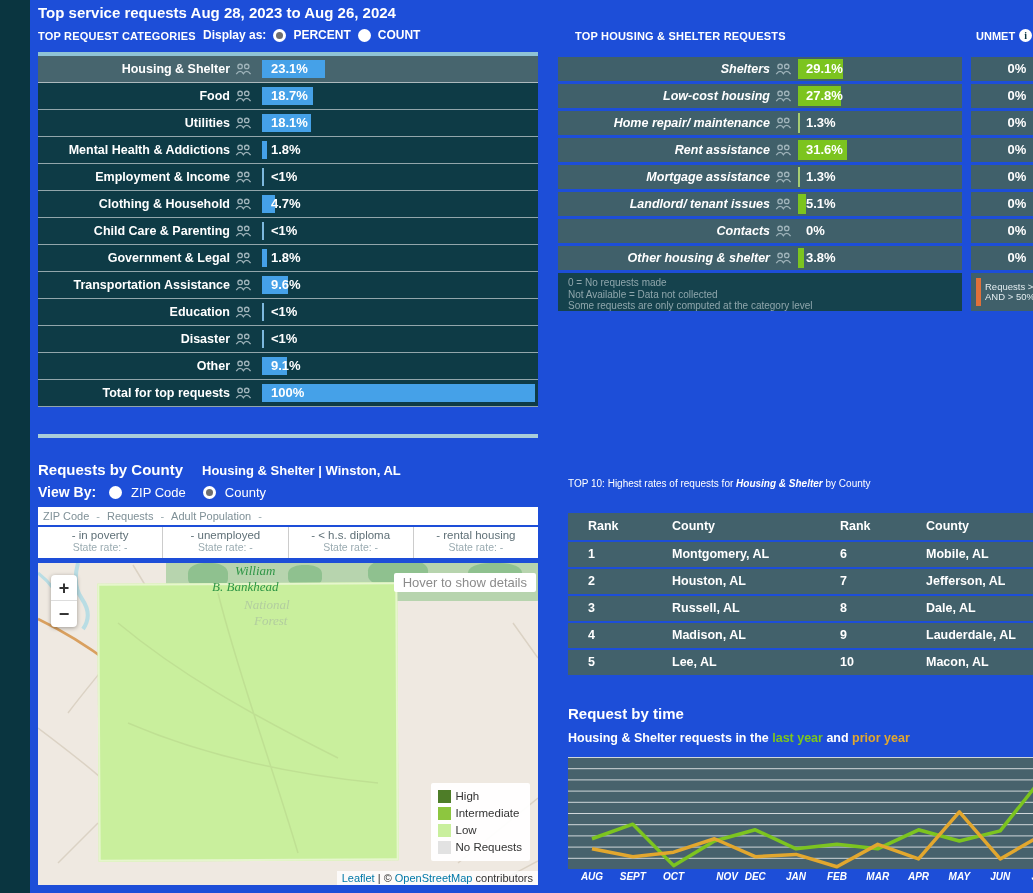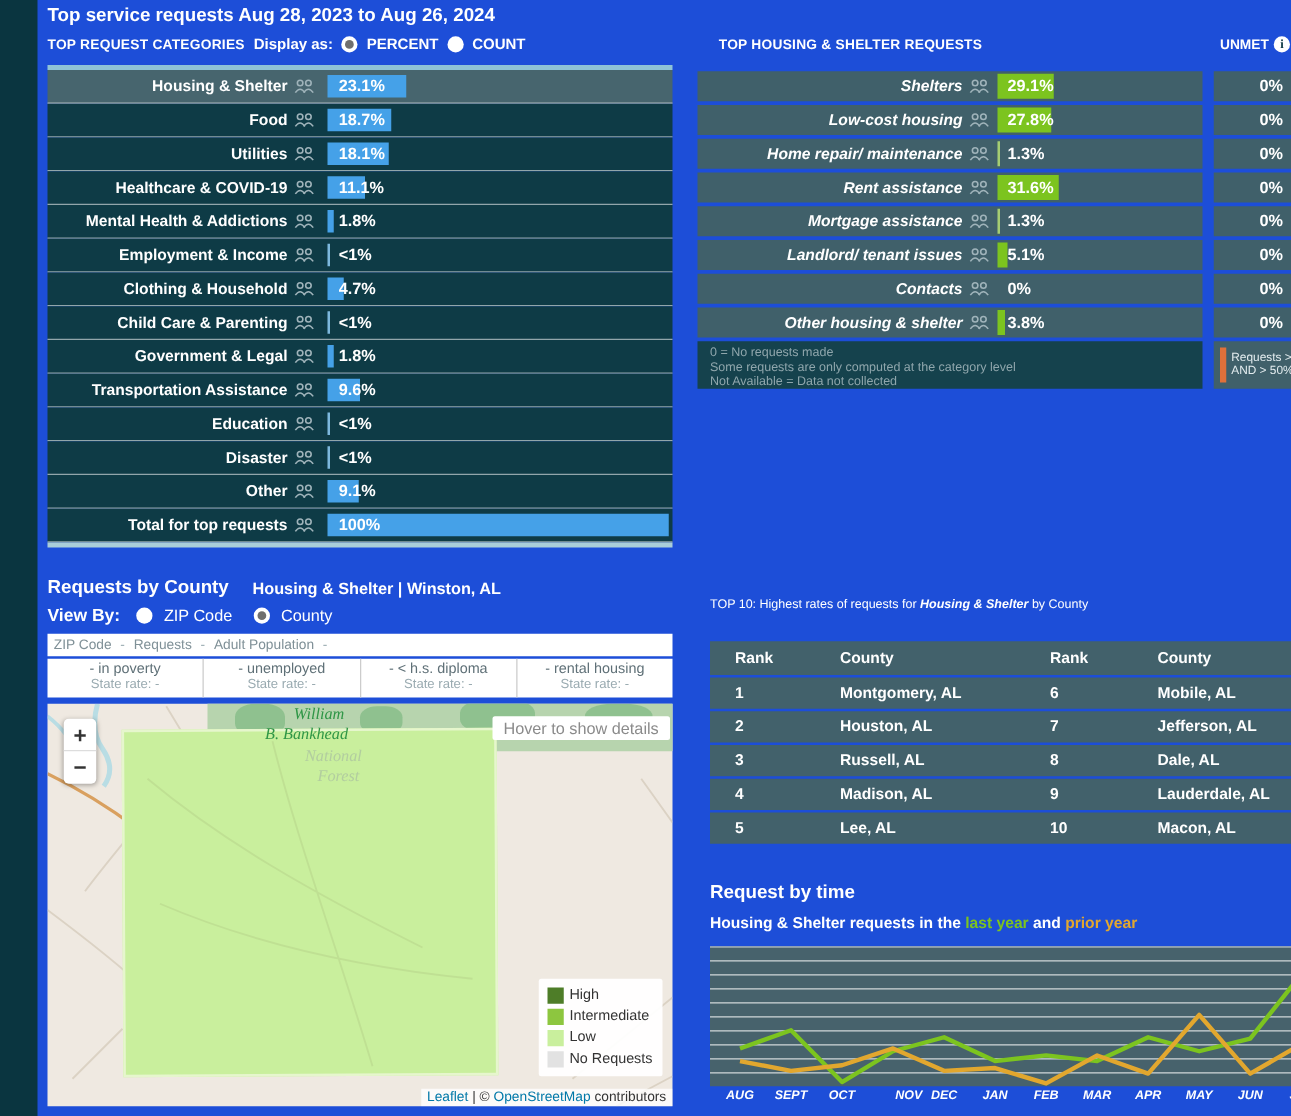--- a/index.html
+++ b/index.html
@@ -146,33 +146,20 @@
             <circle cx="6" cy="4" r="2.6"></circle>
             <path d="M1.5 13 q4.5 -6.5 9 0"></path>
             <circle cx="13.8" cy="4" r="2.6"></circle>
             <path d="M9.3 13 q4.5 -6.5 9 0"></path>
           </g>
         </svg>
         <span class="bar" style="width:49px;background:#45a1e8"></span>
         <span class="val">18.1%</span>
       </div>
       <div class="cat-row">
-        <span class="lbl">Healthcare &amp; COVID-19</span>
-        <svg class="row-icon" viewBox="0 0 20 14">
-          <g fill="none" stroke="#9fb3ba" stroke-width="1.5">
-            <circle cx="6" cy="4" r="2.6"></circle>
-            <path d="M1.5 13 q4.5 -6.5 9 0"></path>
-            <circle cx="13.8" cy="4" r="2.6"></circle>
-            <path d="M9.3 13 q4.5 -6.5 9 0"></path>
-          </g>
-        </svg>
-        <span class="bar" style="width:30px;background:#45a1e8"></span>
-        <span class="val">11.1%</span>
-      </div>
-      <div class="cat-row">
         <span class="lbl">Mental Health &amp; Addictions</span>
         <svg class="row-icon" viewBox="0 0 20 14">
           <g fill="none" stroke="#9fb3ba" stroke-width="1.5">
             <circle cx="6" cy="4" r="2.6"></circle>
             <path d="M1.5 13 q4.5 -6.5 9 0"></path>
             <circle cx="13.8" cy="4" r="2.6"></circle>
             <path d="M9.3 13 q4.5 -6.5 9 0"></path>
           </g>
         </svg>
         <span class="bar" style="width:5px;background:#45a1e8"></span>
@@ -403,22 +390,22 @@
             <circle cx="13.8" cy="4" r="2.6"></circle>
             <path d="M9.3 13 q4.5 -6.5 9 0"></path>
           </g>
         </svg>
         <span class="bar" style="width:6px;background:#7cc41f"></span>
         <span class="val">3.8%</span>
       </div>
     </div>
   <div class="hs-foot">
     <div>0 = No requests made</div>
+    <div>Not Available = Data not collected</div>
     <div>Some requests are only computed at the category level</div>
-    <div>Not Available = Data not collected</div>
   </div>
   <div class="unmet-col" id="unmet-col">
       <div class="unmet-box">0%</div>
       <div class="unmet-box">0%</div>
       <div class="unmet-box">0%</div>
       <div class="unmet-box">0%</div>
       <div class="unmet-box">0%</div>
       <div class="unmet-box">0%</div>
       <div class="unmet-box">0%</div>
       <div class="unmet-box">0%</div>

